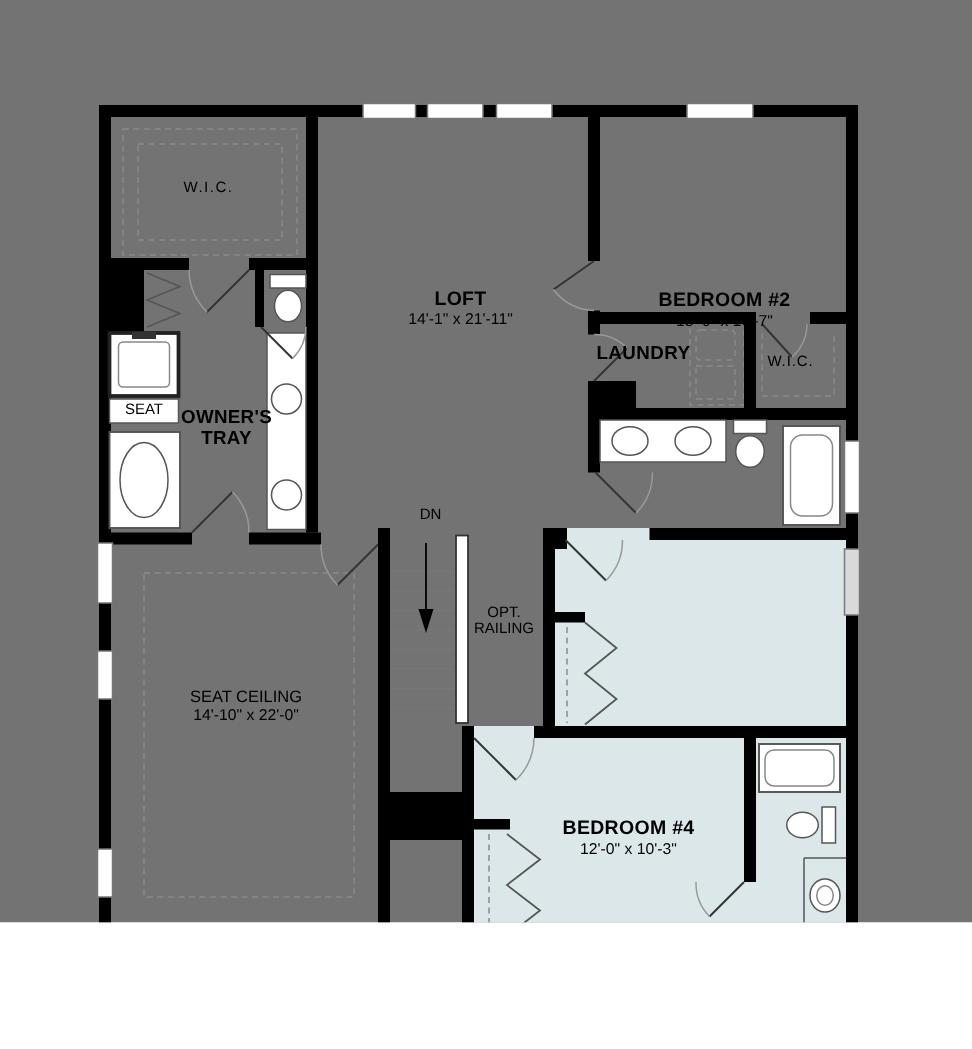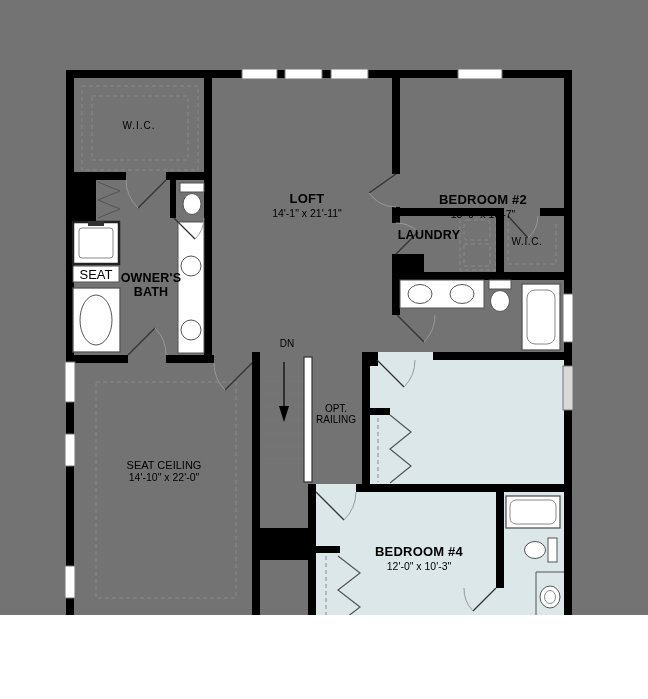--- a/index.html
+++ b/index.html
@@ -11,21 +11,21 @@
   .lbl .dm{display:block;font-size:10.5px;margin-top:1px;}
   .lbl .ft{display:block;font-size:11px;margin-top:1px;}
   .wrapped{white-space:normal;}
   #lbl-wic1{left:139px;top:120px;font-size:10px;letter-spacing:1px;}
   #lbl-loft{left:307px;top:192px;}
   #lbl-bedroom2{left:483px;top:146px;margin-top:47px;}
   #lbl-laundry{left:429px;top:228px;font-size:12.5px;font-weight:bold;letter-spacing:.3px;}
   #lbl-wic2{left:527px;top:236px;font-size:10px;letter-spacing:.6px;}
   #lbl-obath{left:151px;top:271px;width:80px;}
   #lbl-obath .nm{font-size:12.5px;}
-  #lbl-seat{left:96px;top:268px;font-size:13px;}
+  #lbl-seat{left:96px;top:268px;font-size:10px;}
   #lbl-dn{left:287px;top:338px;font-size:10px;}
   #lbl-rail{left:336px;top:403px;width:56px;font-size:10px;}
   #lbl-bedroom3{left:466px;top:410px;}
   #lbl-bedroom4{left:419px;top:545px;}
   #lbl-owner{left:164px;top:458px;width:112px;}
 </style>
 </head>
 <body>
 
 <div class="stage">
@@ -191,21 +191,21 @@
 <div class="lbl" id="lbl-bedroom2">
   <span class="nm">BEDROOM #2</span>
   <span class="dm">13'-0" x 10'-7"</span>
 </div>
 
 <div class="lbl" id="lbl-laundry"><span>LAUNDRY</span></div>
 
 <div class="lbl" id="lbl-wic2"><span>W.I.C.</span></div>
 
 <div class="lbl wrapped" id="lbl-obath">
-  <span class="nm">OWNER'S BATH</span>
+  <span class="nm">OWNER'S TRAY</span>
 </div>
 
 <div class="lbl" id="lbl-seat"><span>SEAT</span></div>
 
 <div class="lbl" id="lbl-dn"><span>DN</span></div>
 
 <div class="lbl wrapped" id="lbl-rail"><span>OPT. RAILING</span></div>
 
 
 <div class="lbl" id="lbl-bedroom4">

